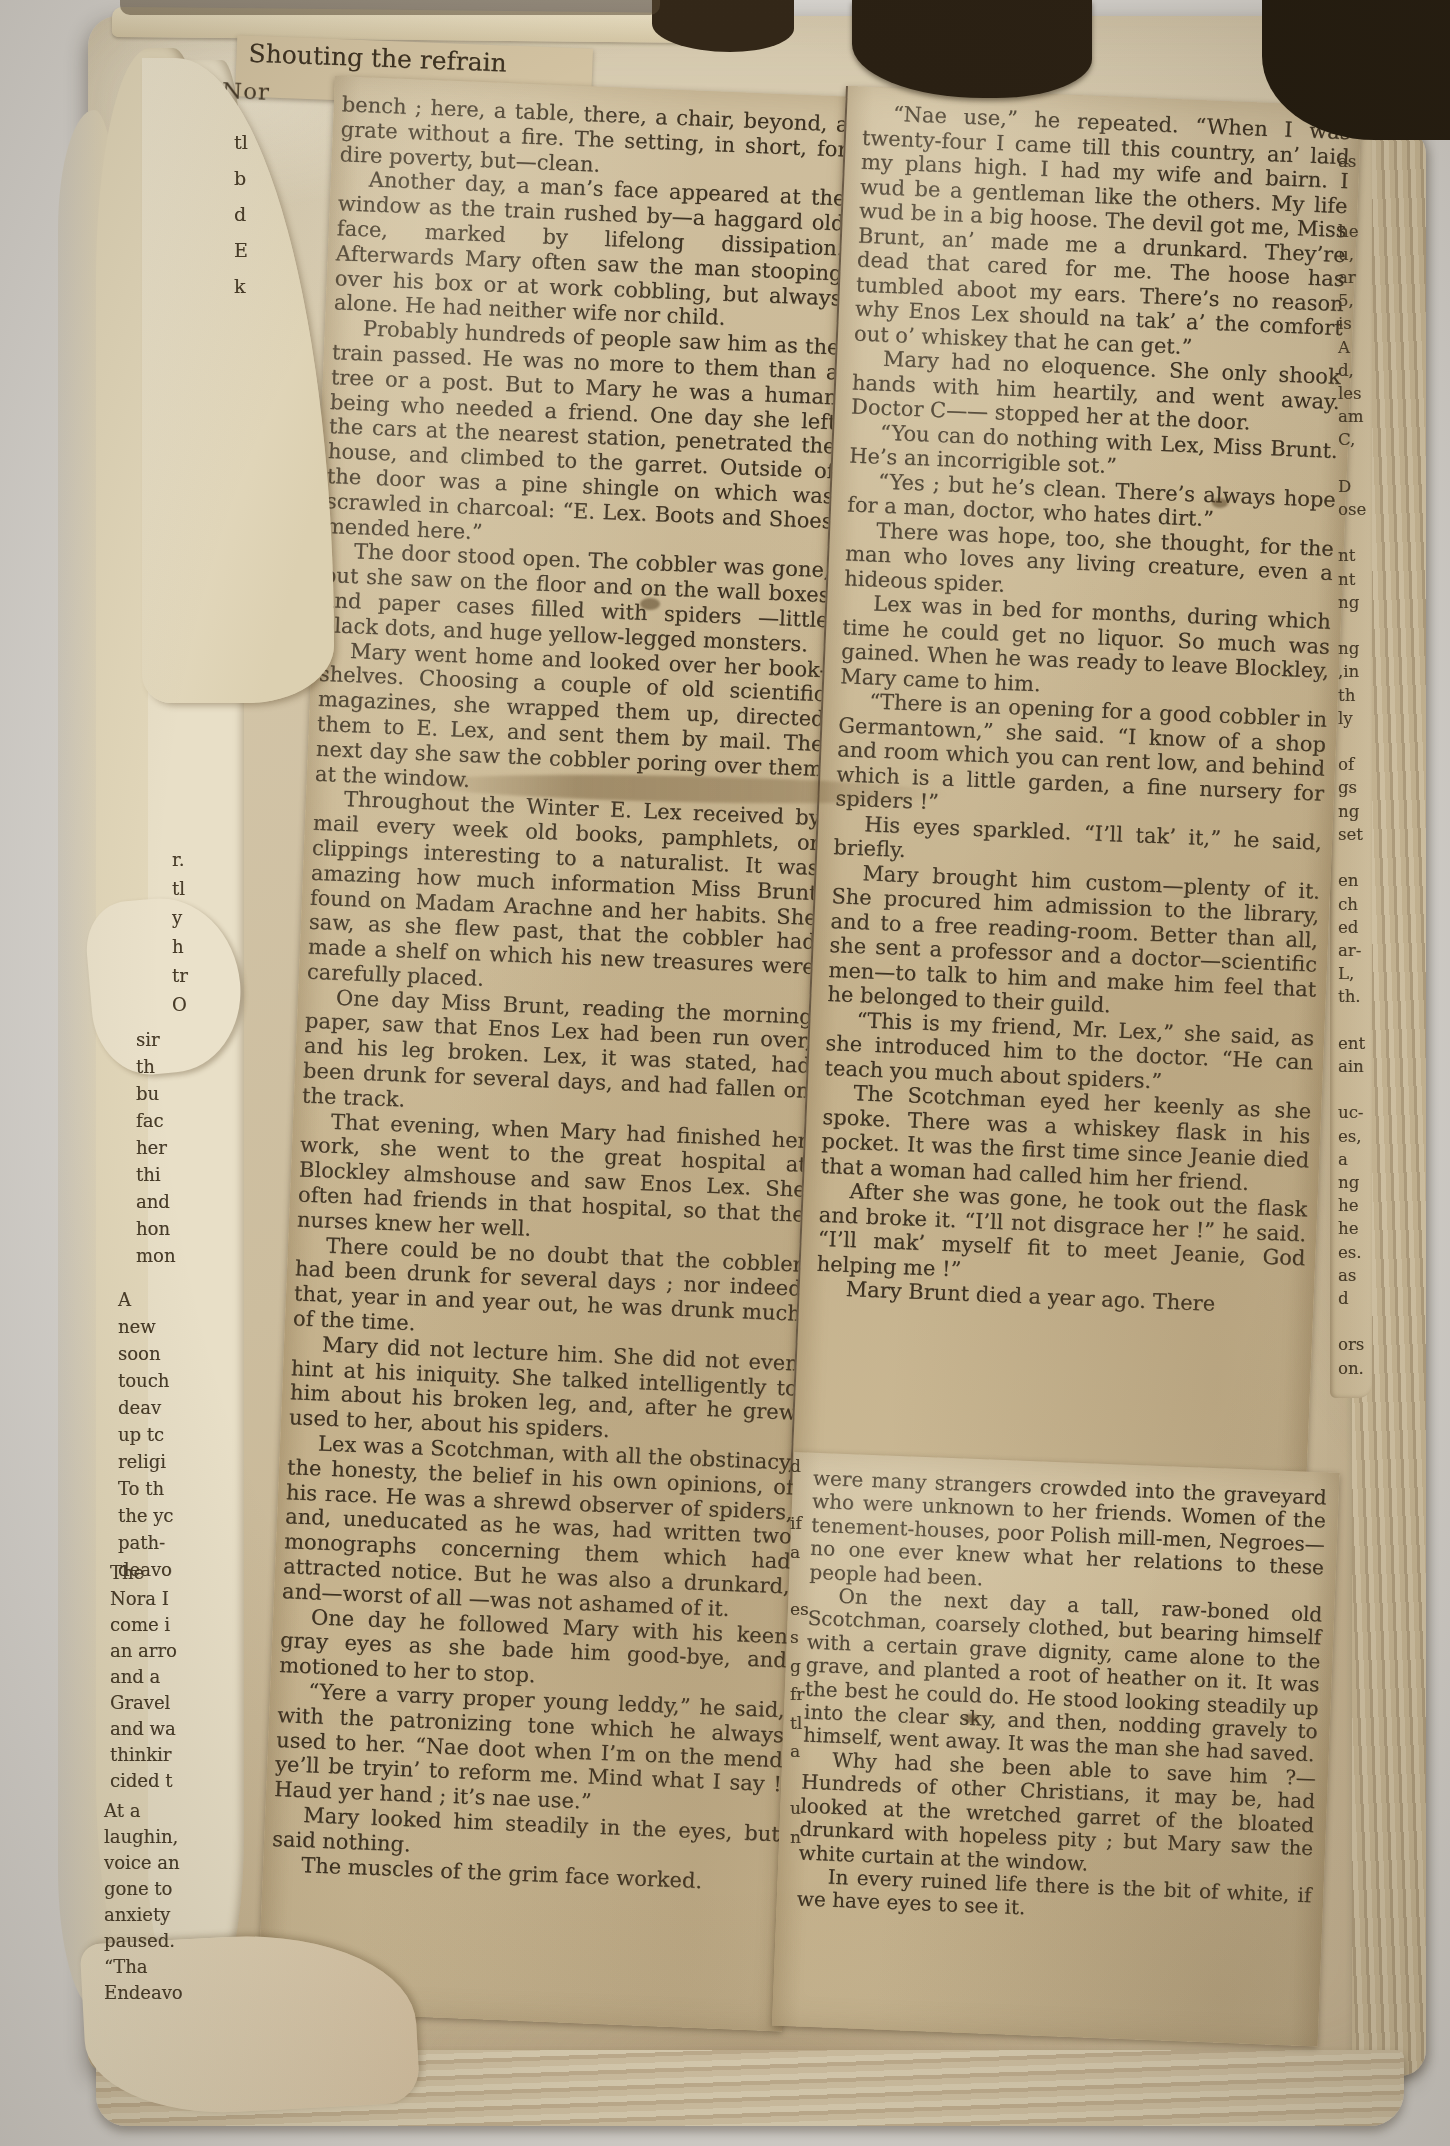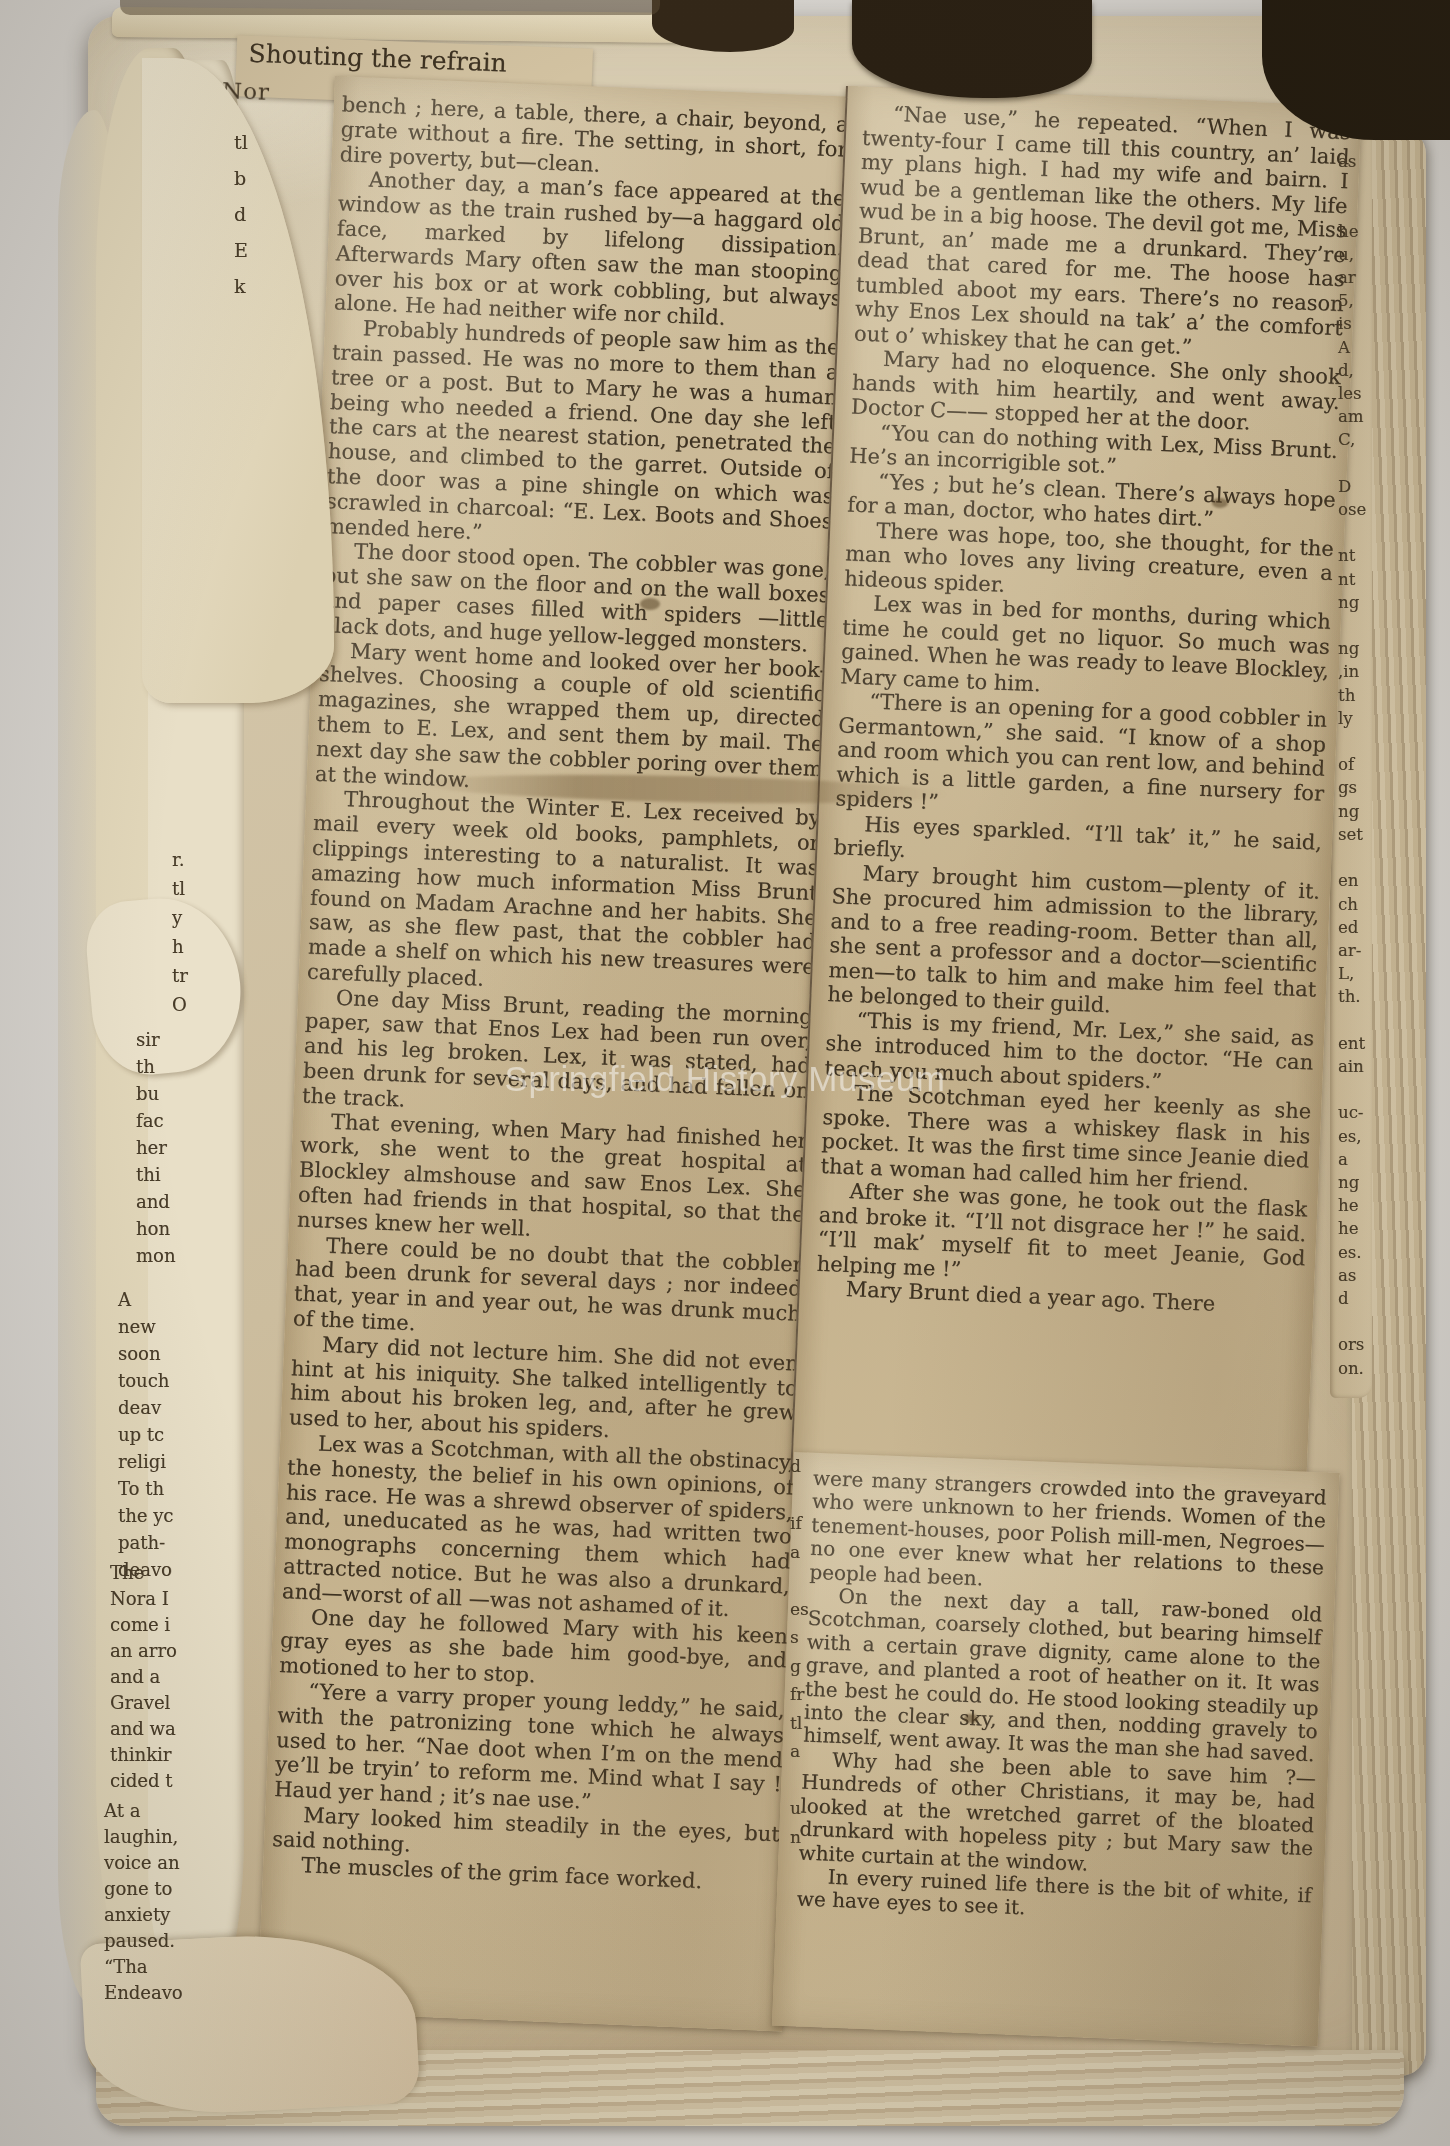--- a/index.html
+++ b/index.html
@@ -306,15 +306,14 @@
       <span>u</span>
       <span>n</span>
     </div>
 
   <div class="stain1"></div>
   <div class="dot dot1"></div>
   <div class="dot dot2"></div>
   <div class="dot dot3"></div>
 
   <div class="vignette"></div>
-  <div class="watermark">Springfield History Museum</div>
 
 </div>
 
 </body></html>

